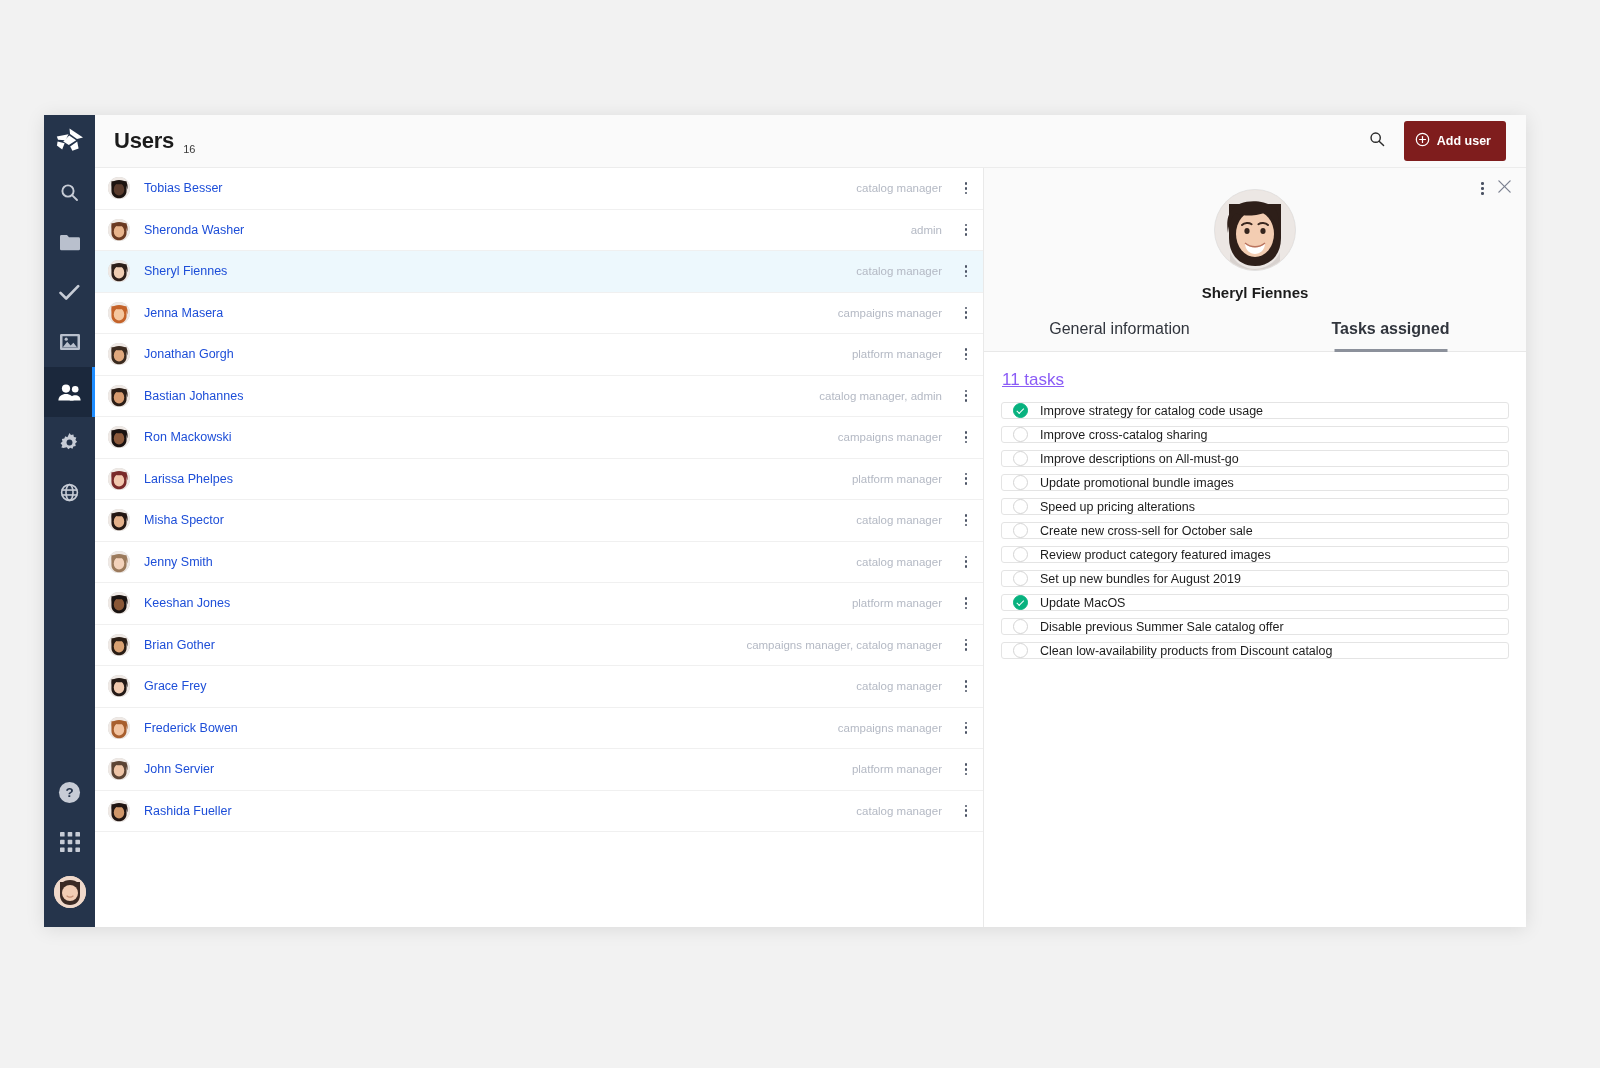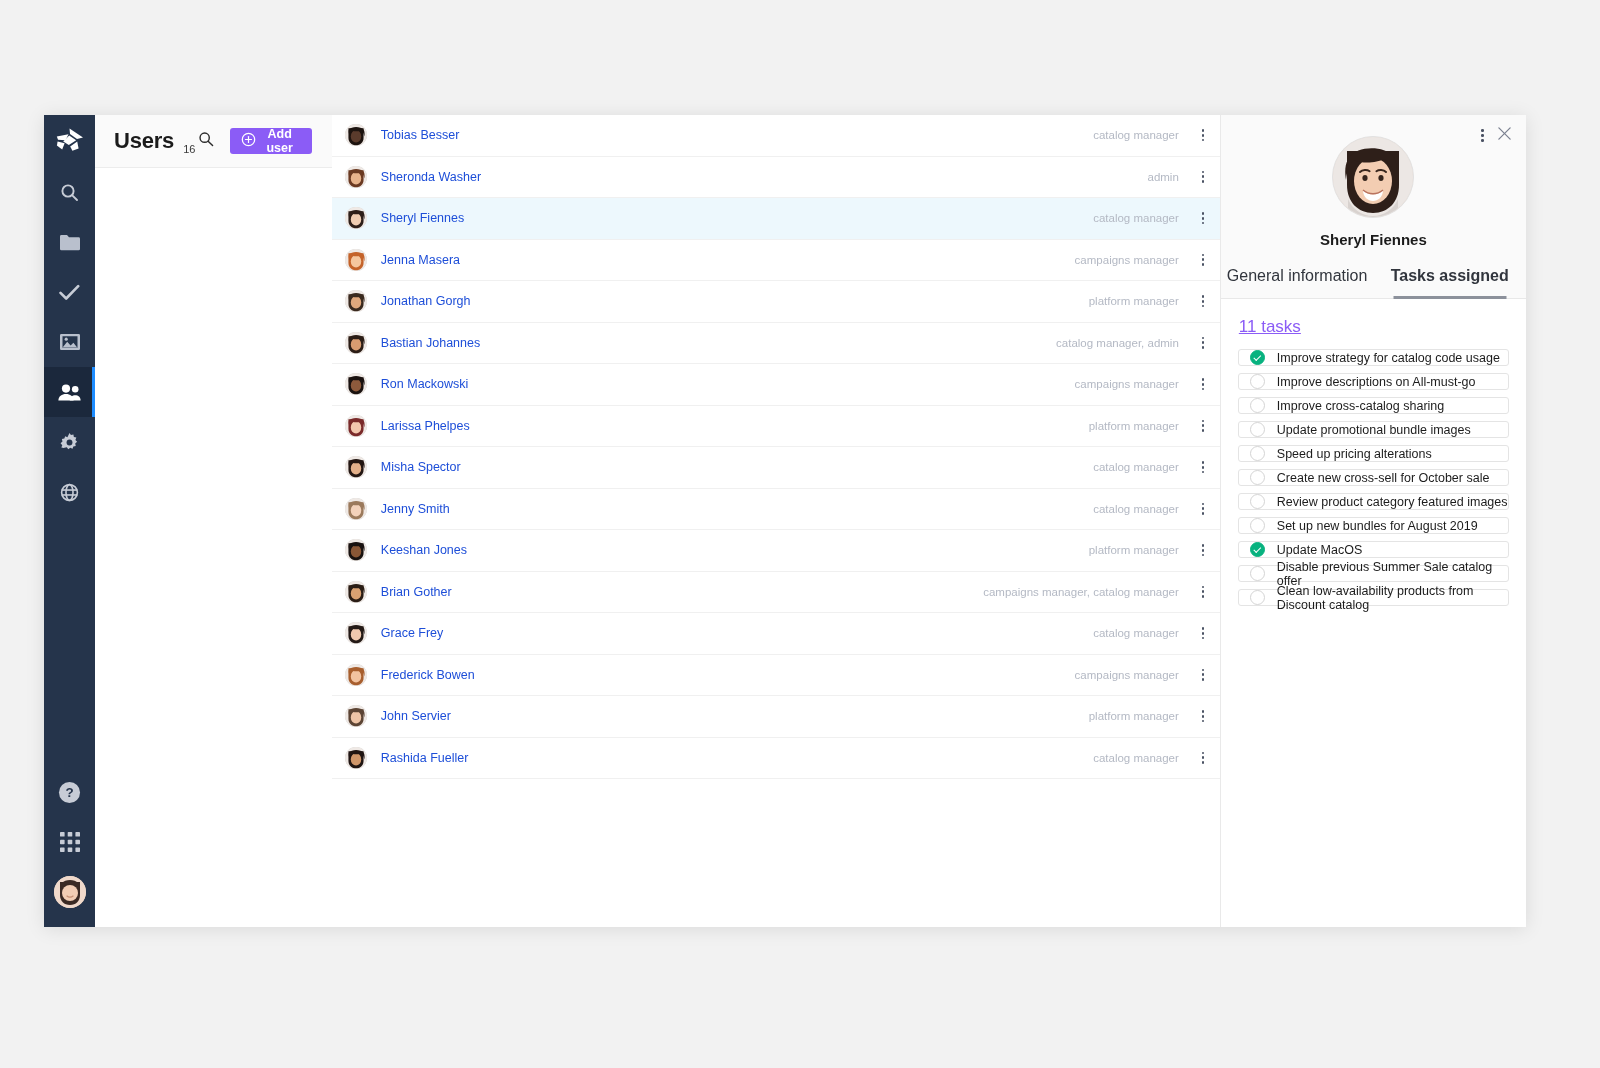--- a/index.html
+++ b/index.html
@@ -66,21 +66,21 @@
     border-radius: 50%;
     overflow: hidden;
     background: #d8c1ae;
     display: block;
   }
 
   
   #main {
     flex: 1 1 auto;
     display: flex;
-    flex-direction: row;
+    flex-direction: column;
     min-width: 0;
     background: #fff;
   }
 
   #topbar {
     height: 52px;
     flex: 0 0 52px;
     background: #fafafa;
     border-bottom: 1px solid #ececec;
     display: flex;
@@ -101,22 +101,22 @@
     top: 8px;
   }
   .topbar-spacer { flex: 1 1 auto; }
   #topbar-search {
     width: 30px; height: 30px;
     display: flex; align-items: center; justify-content: center;
     cursor: pointer;
     margin-right: 12px;
   }
   #add-user-btn {
-    height: 26px;
-    background: #8b5cf6;
+    height: 40px;
+    background: #7f1d1d;
     border: none;
     border-radius: 3px;
     color: #ffffff;
     font-size: 12.5px;
     font-weight: bold;
     font-family: "Liberation Sans", sans-serif;
     padding: 0 15px 0 11px;
     display: flex;
     align-items: center;
     gap: 7px;
@@ -825,25 +825,25 @@
 
         <div id="task-body">
           <div id="task-count">11 tasks</div>
           <div id="task-list">
               <div class="task-item">
                 <span class="task-check done"></span>
                 <span class="task-label">Improve strategy for catalog code usage</span>
               </div>
               <div class="task-item">
                 <span class="task-check"></span>
+                <span class="task-label">Improve cross-catalog sharing</span>
+              </div>
+              <div class="task-item">
+                <span class="task-check"></span>
                 <span class="task-label">Improve descriptions on All-must-go</span>
-              </div>
-              <div class="task-item">
-                <span class="task-check"></span>
-                <span class="task-label">Improve cross-catalog sharing</span>
               </div>
               <div class="task-item">
                 <span class="task-check"></span>
                 <span class="task-label">Update promotional bundle images</span>
               </div>
               <div class="task-item">
                 <span class="task-check"></span>
                 <span class="task-label">Speed up pricing alterations</span>
               </div>
               <div class="task-item">

